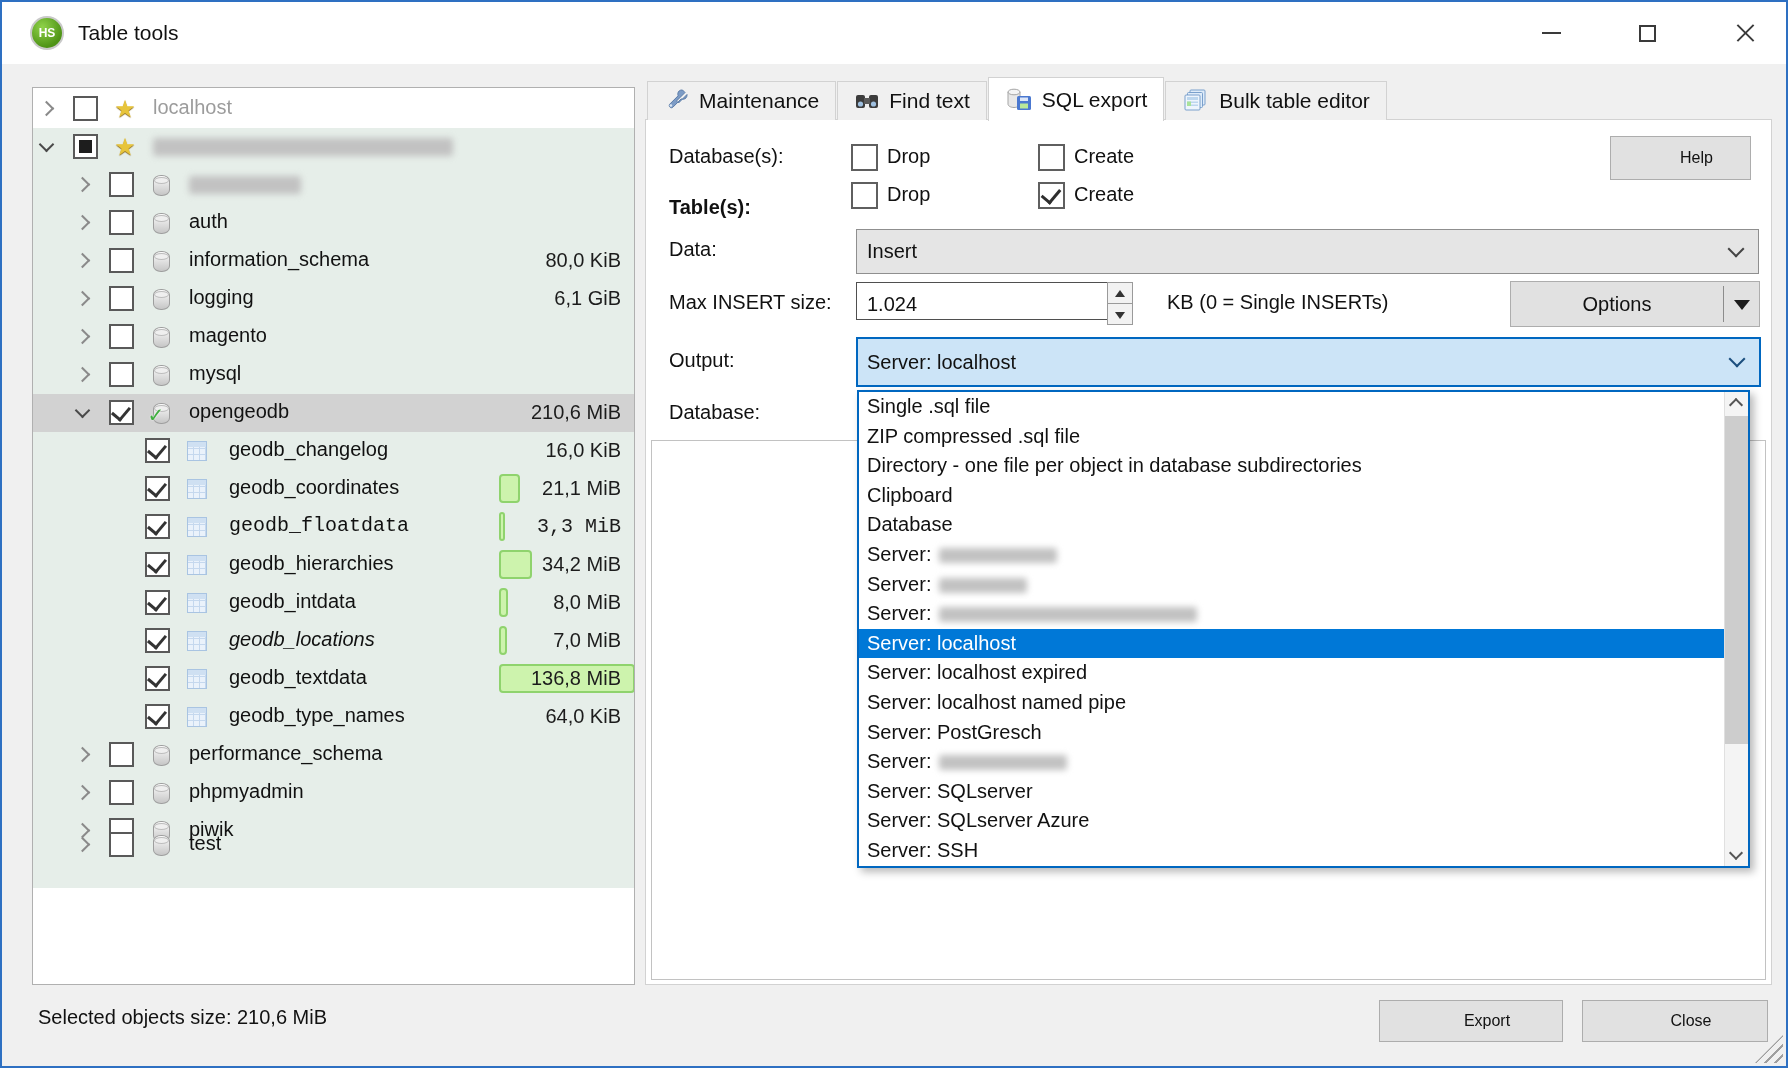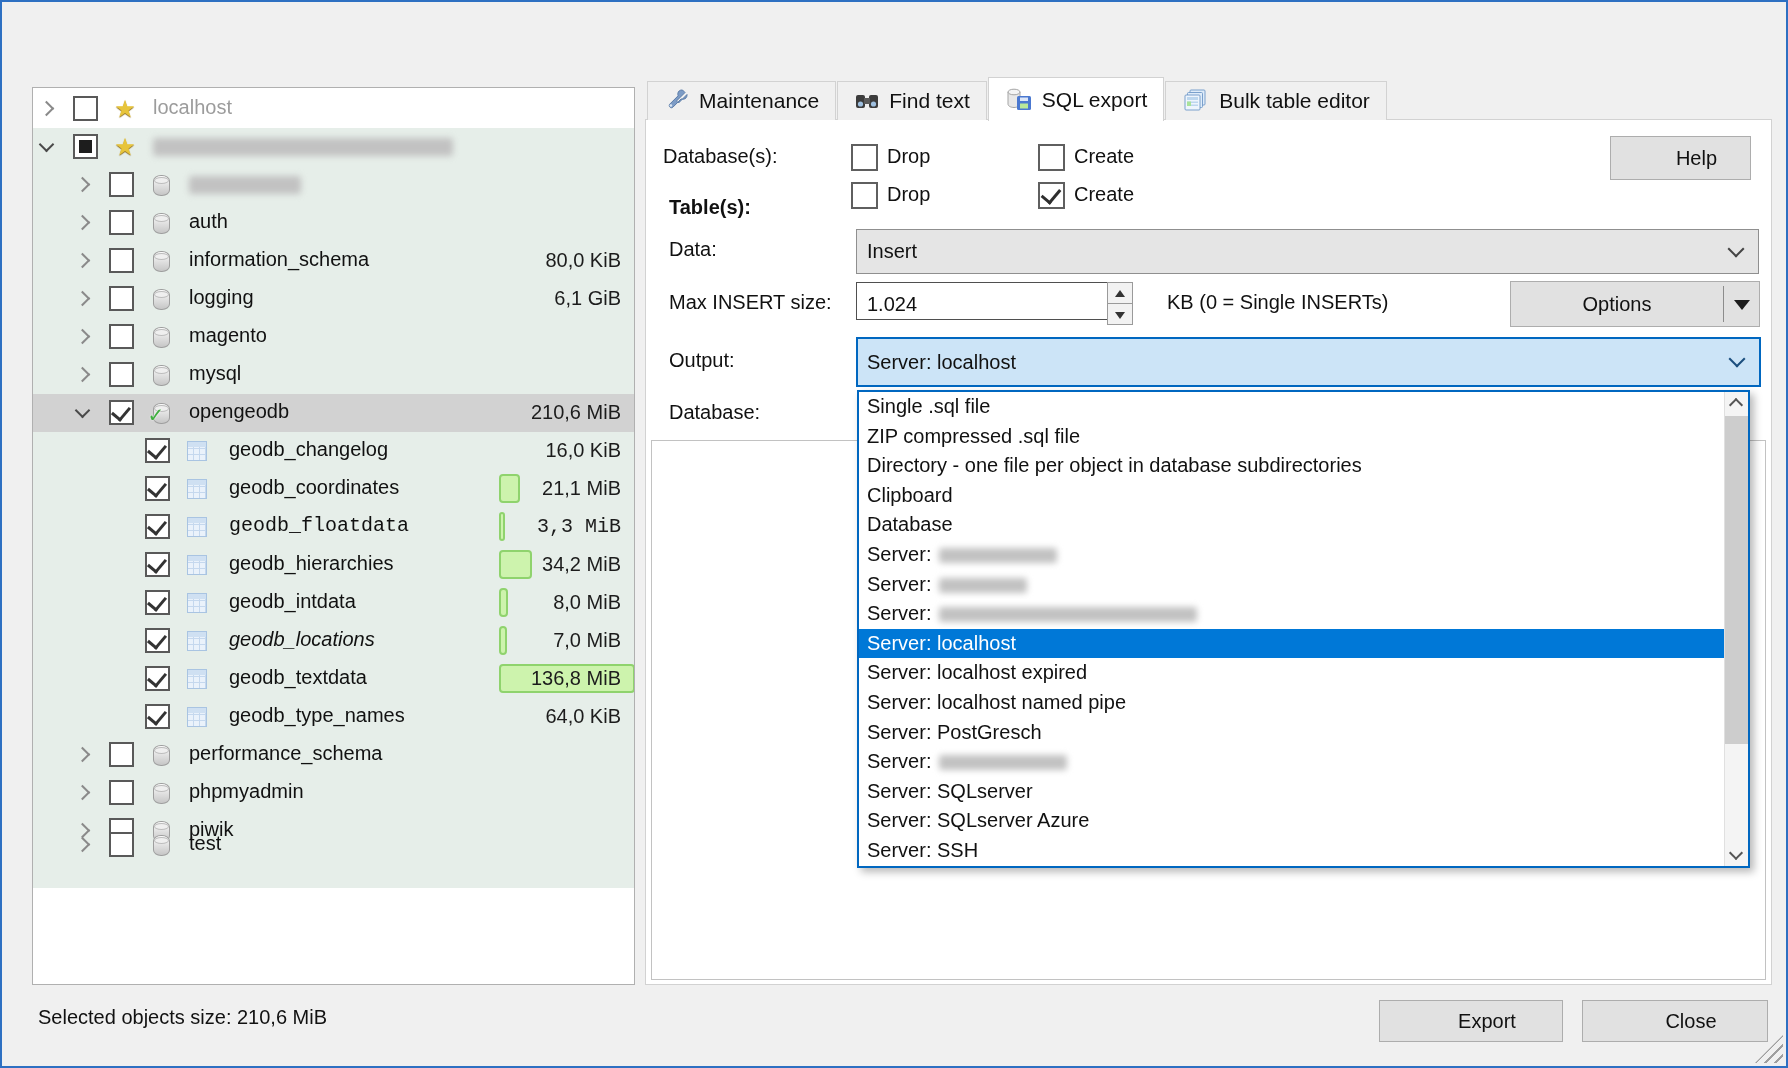--- a/index.html
+++ b/index.html
@@ -88,21 +88,21 @@
     background: #fff; border: 1px solid #d2d2d2; z-index: 2;
   }
   .flabel { position: absolute; font-size: 20px; color: #111; white-space: nowrap; }
   .fcb { position: absolute; width: 27px; height: 27px; background: #fff; border: 2px solid #5f5f5f; }
   .fcb.checked::after {
     content: ""; position: absolute; left: 5px; top: 1px; width: 9px; height: 15px;
     border-right: 3px solid #2e2e2e; border-bottom: 3px solid #2e2e2e; transform: rotate(40deg);
   }
   .btn {
     position: absolute; background: #e1e1e1; border: 1px solid #adadad;
-    font-size: 20px; color: #111; display: flex; align-items: center; justify-content: center;
+    font-size: 16px; color: #111; display: flex; align-items: center; justify-content: center;
     font-family: inherit;
     padding-left: 32px;
   }
   .combo-gray {
     position: absolute; background: #e5e5e5; border: 1px solid #8f8f8f;
     font-size: 20px; color: #111; display: flex; align-items: center; padding-left: 10px;
   }
   .combo-blue {
     position: absolute; background: #cce4f7; border: 2px solid #0067c0;
     font-size: 20px; color: #111; display: flex; align-items: center; padding-left: 9px;
@@ -143,20 +143,33 @@
   .status-text { position: absolute; left: 36px; top: 1004px; font-size: 20px; color: #111; }
   .grip { position: absolute; right: 3px; bottom: 3px; width: 28px; height: 28px;
     background: repeating-linear-gradient(135deg, transparent 0 5px, #9f9f9f 5px 7px);
     clip-path: polygon(100% 0, 100% 100%, 0 100%); }
 </style>
 </head>
 <body>
 
 <div class="app">
 
+  <div class="titlebar">
+    <div class="app-icon">HS</div>
+    <div class="win-title">Table tools</div>
+    <div class="wc wc-min">
+        <span class="glyph-min"></span>
+      </div>
+    <div class="wc wc-max">
+        <span class="glyph-max"></span>
+      </div>
+    <div class="wc wc-close">
+        <span class="glyph-x"></span>
+      </div>
+  </div>
 
   <div class="tree-panel">
     <div class="tree-tint"></div>
     <div id="tree-rows">
         <div class="trow" style="top: 2px;">
           <span class="chev right" style="left: 8px;"></span>
           <div class="cb unchecked" style="left: 40px;"></div>
           <span class="tico" style="left: 80px;">
             <span class="star-glyph">★</span>
           </span>
@@ -380,21 +393,21 @@
             <rect x="5" y="13.5" width="11" height="1.5" fill="#bcd6ee"></rect>
             <rect x="5" y="16.5" width="11" height="1.5" fill="#bcd6ee"></rect>
             <rect x="5" y="13.5" width="4" height="4.5" fill="#a9e29a"></rect>
           </svg>
         </span>
         <span>Bulk table editor</span>
       </div>
     </div>
 
   <div class="tabpage">
-    <div class="flabel" style="left:17px; top:25px;">Database(s):</div>
+    <div class="flabel" style="left:23px; top:25px;">Database(s):</div>
     <div class="flabel" style="left:23px; top:76px;font-weight:bold;">Table(s):</div>
     <div class="flabel" style="left:23px; top:118px;">Data:</div>
     <div class="flabel" style="left:23px; top:171px;">Max INSERT size:</div>
     <div class="flabel" style="left:23px; top:229px;">Output:</div>
     <div class="flabel" style="left:23px; top:281px;">Database:</div>
 
     <div class="fcb" style="left:205px; top:24px;"></div>
     <div class="flabel" style="left:241px; top:25px;">Drop</div>
     <div class="fcb" style="left:392px; top:24px;"></div>
     <div class="flabel" style="left:428px; top:25px;">Create</div>

